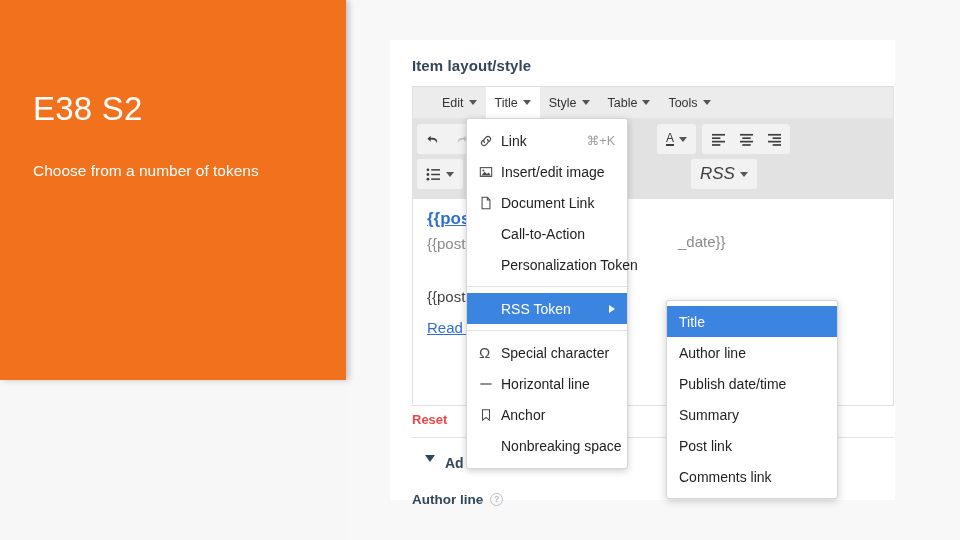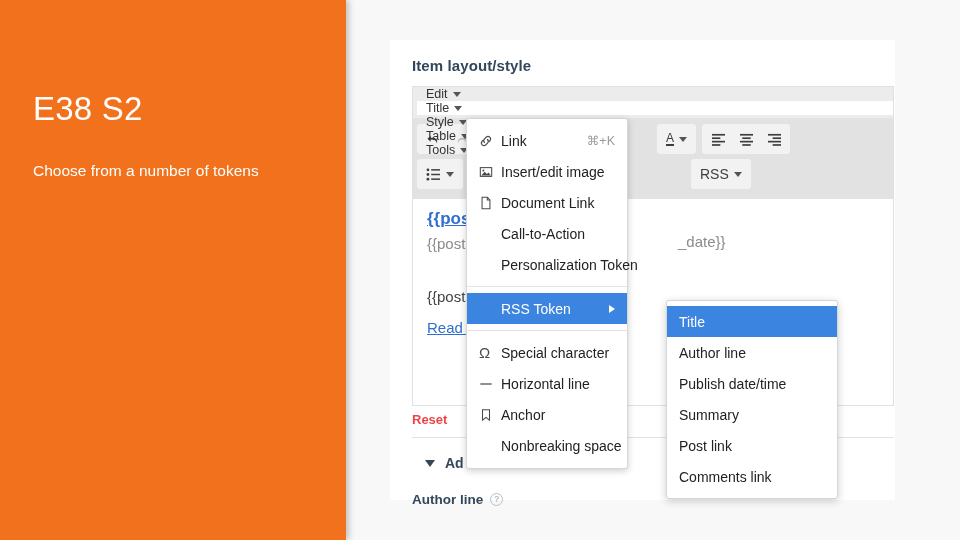--- a/index.html
+++ b/index.html
@@ -7,21 +7,21 @@
     width: 960px; height: 540px;
     overflow: hidden;
     font-family: "Liberation Sans", sans-serif;
     background: #f7f7f7;
   }
   #stage { position: relative; width: 960px; height: 540px; }
 
   
   #slide-panel {
     position: absolute; left: 0; top: 0;
-    width: 346px; height: 540px;
+    width: 346px; height: 380px;
     background: #f2711c;
     box-shadow: 3px 0 6px rgba(0,0,0,0.22);
     z-index: 5;
   }
   #slide-title {
     position: absolute; left: 33px; top: 90px;
     font-size: 33px; color: #ffffff; font-weight: 400;
     letter-spacing: 0.2px;
   }
   #slide-sub {
@@ -55,22 +55,21 @@
     width: 482px; height: 320px;
     border: 1px solid #e0e0e0;
     background: #ffffff;
   }
   #menubar {
     position: relative;
     height: 32px;
     background: #ececec;
     border-bottom: 1px solid #e4e4e4;
     display: flex; align-items: stretch;
-    padding-left: 4px;
-    flex-direction: column;
+    padding-left: 20px;
   }
   .menu-btn {
     display: flex; align-items: center; gap: 5px;
     padding: 0 9px;
     font-size: 12.5px; color: #333;
     cursor: default;
   }
   .menu-btn.active { background: #ffffff; }
   .caret-down {
     width: 0; height: 0;
@@ -93,21 +92,21 @@
     padding: 2px 2px;
   }
   .tb-btn {
     width: 28px; height: 26px;
     display: flex; align-items: center; justify-content: center;
     border-radius: 2px;
     font-size: 13px; color: #3d3d3d;
   }
   .tb-btn.wide { width: auto; padding: 0 7px; gap: 5px; }
   .tb-btn.disabled { color: #b9b9b9; }
-  .tb-text { font-size: 14px; color: #3d3d3d; }
+  .tb-text { font-size: 17px; color: #3d3d3d; font-style: italic; }
 
   
   #editor-body {
     background: #fff;
     height: 188px;
     padding: 10px 14px;
     position: relative;
   }
   .token-link {
     color: #2f6fd0; text-decoration: underline;
@@ -123,21 +122,21 @@
   #reset-link {
     position: absolute; left: 412px; top: 412px;
     font-size: 13px; color: #ef4444; cursor: pointer; font-weight: bold;
   }
   #divider-1 {
     position: absolute; left: 412px; top: 437px;
     width: 482px; height: 1px; background: #dfe3eb;
   }
   #adv-row {
     position: absolute; left: 425px; top: 455px;
-    display: flex; align-items: center; gap: 10px;
+    display: flex; gap: 10px;
     font-size: 14px; font-weight: bold; color: #33475b;
   }
   .caret-solid {
     width: 0; height: 0;
     border-left: 5.5px solid transparent;
     border-right: 5.5px solid transparent;
     border-top: 7px solid #33475b;
   }
   #author-row {
     position: absolute; left: 412px; top: 492px;

